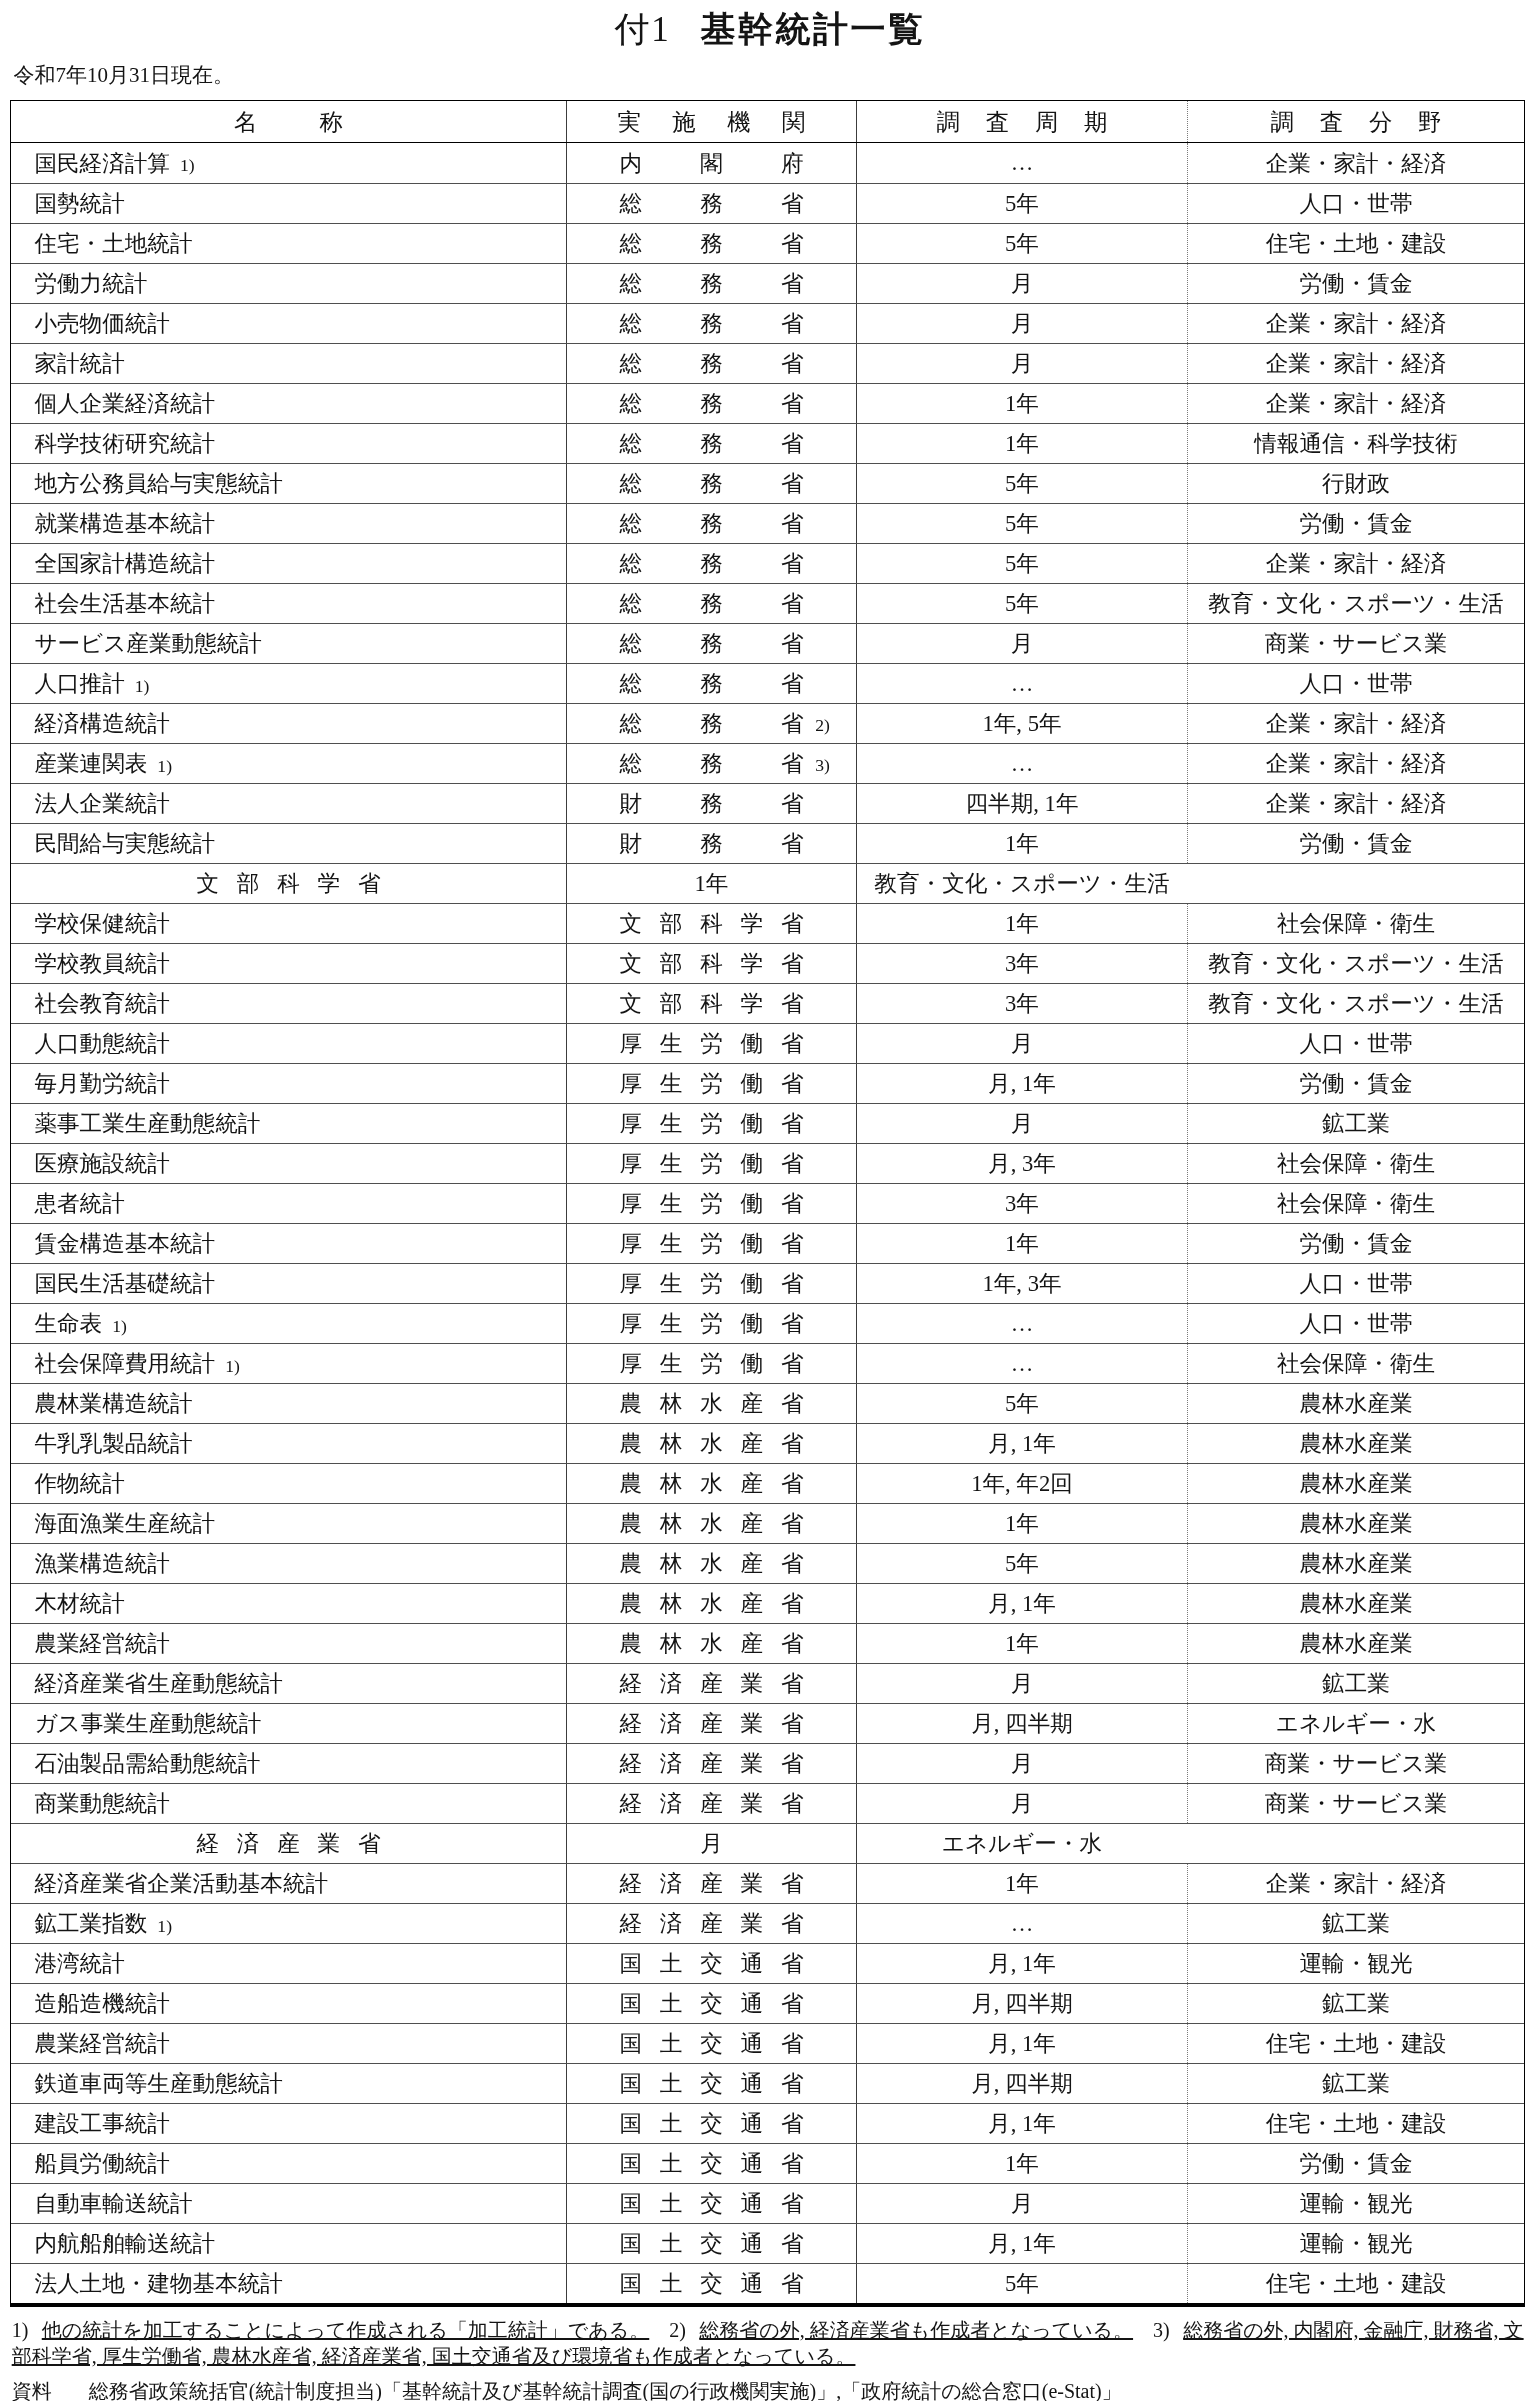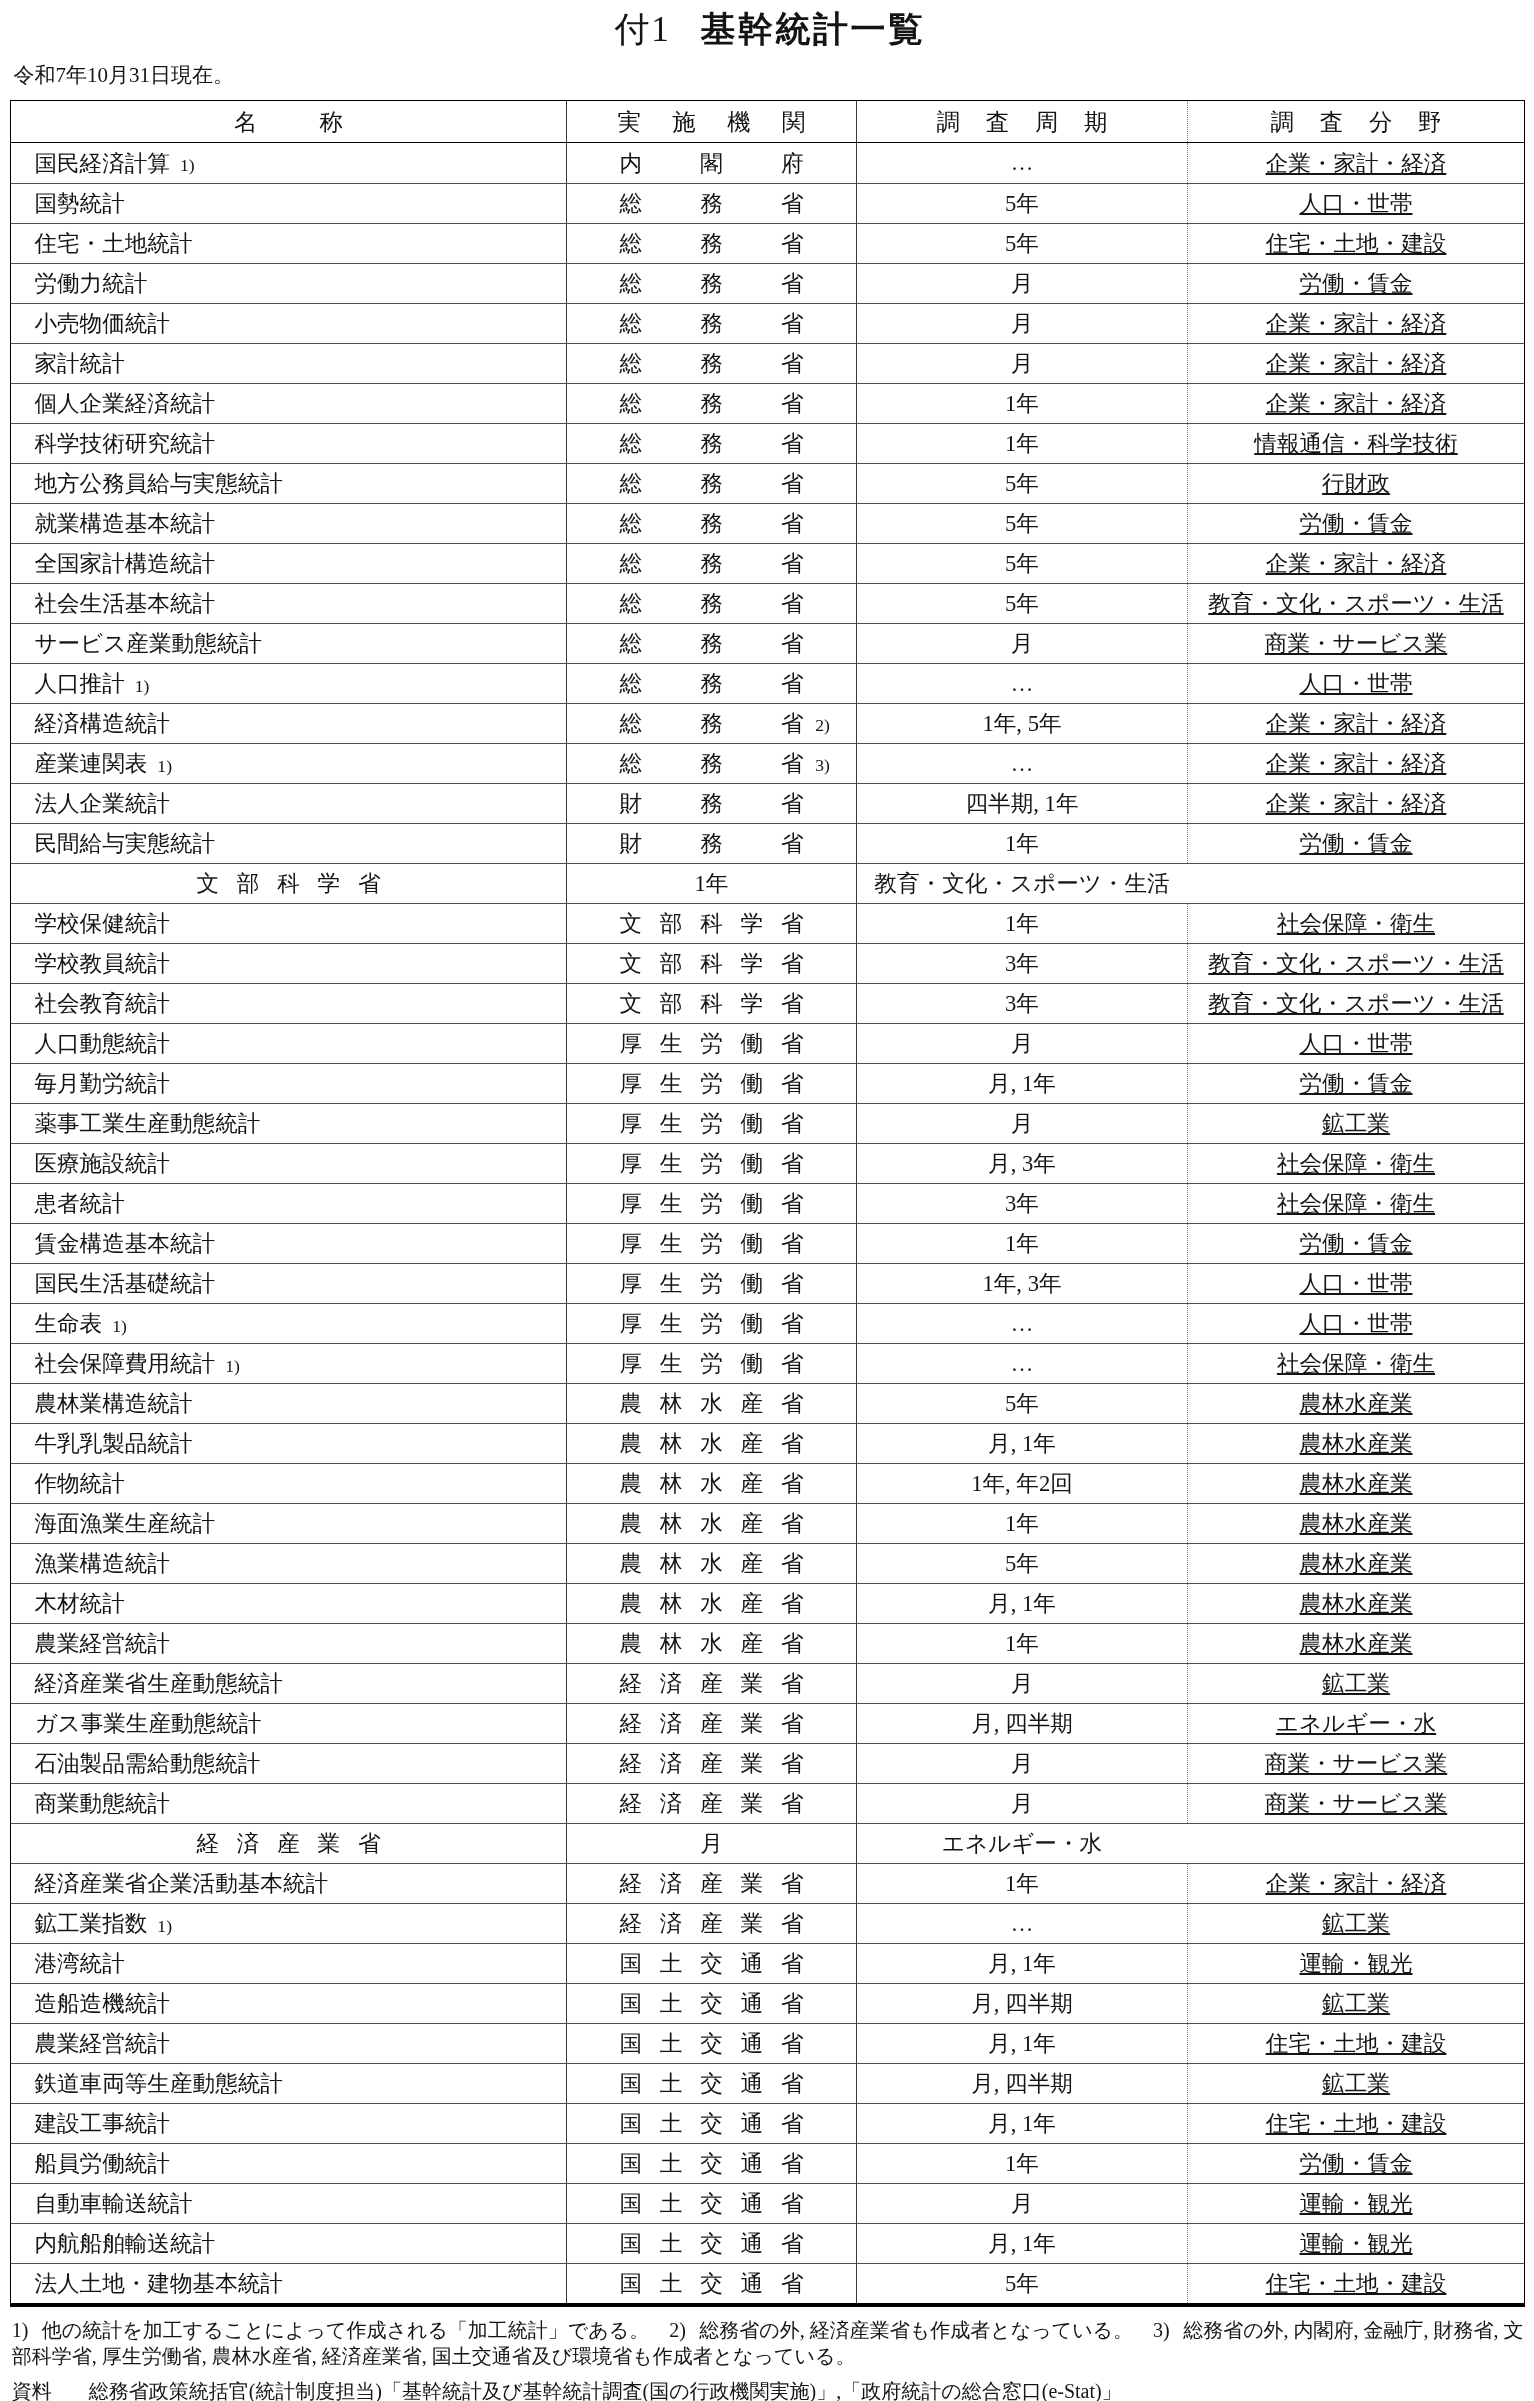--- a/index.html
+++ b/index.html
@@ -30,33 +30,33 @@
   .trow{
     display:grid;grid-template-columns:555px 290px 331px 1fr;
     height:40px;box-sizing:border-box;
   }
   .trow + .trow{border-top:0.8px solid #4f4f4f;}
   .td{display:flex;align-items:center;font-size:22.6px;height:100%;box-sizing:border-box;overflow:hidden;}
   .td.c-name{padding-left:23.4px;justify-content:flex-start;}
   .td.c-mid{justify-content:center;text-align:center;}
   .td:nth-child(2){border-left:0.8px solid #3c3c3c;}
   .td:nth-child(3){border-left:0.8px solid #3c3c3c;}
-  .td:nth-child(4){border-left:0.8px dotted #7a7a7a;text-decoration:underline;}
+  .td:nth-child(4){border-left:0.8px dotted #7a7a7a;}
   
   .jchars{display:flex;justify-content:space-between;}
   .agwrap{position:relative;width:184px;margin:0 auto;font-size:22.6px;}
   .ag-note{
     position:absolute;left:calc(100% + 11.7px);top:50%;transform:translateY(-44%);
     font-size:17.6px;white-space:nowrap;
   }
   .name-note{font-size:17.6px;margin-left:10px;position:relative;top:2.5px;}
   
   .notes{margin:10px 0 0 11.7px;width:1512px;font-size:20px;line-height:1.3;}
   .fn-marker{margin-right:13.4px;}
-  .fn-text{margin-right:20px;}
+  .fn-text{margin-right:20px;text-decoration:underline;}
   .source{margin:8.4px 0 0 11.7px;font-size:20px;white-space:nowrap;}
   .src-label{margin-right:37px;text-align:right;}
 </style>
 </head>
 <body>
 
 <h1 class="title"><span class="t-prefix">付1</span><span class="t-main">基幹統計一覧</span></h1>
 
 <div class="date-note">令和7年10月31日現在。</div>
 

